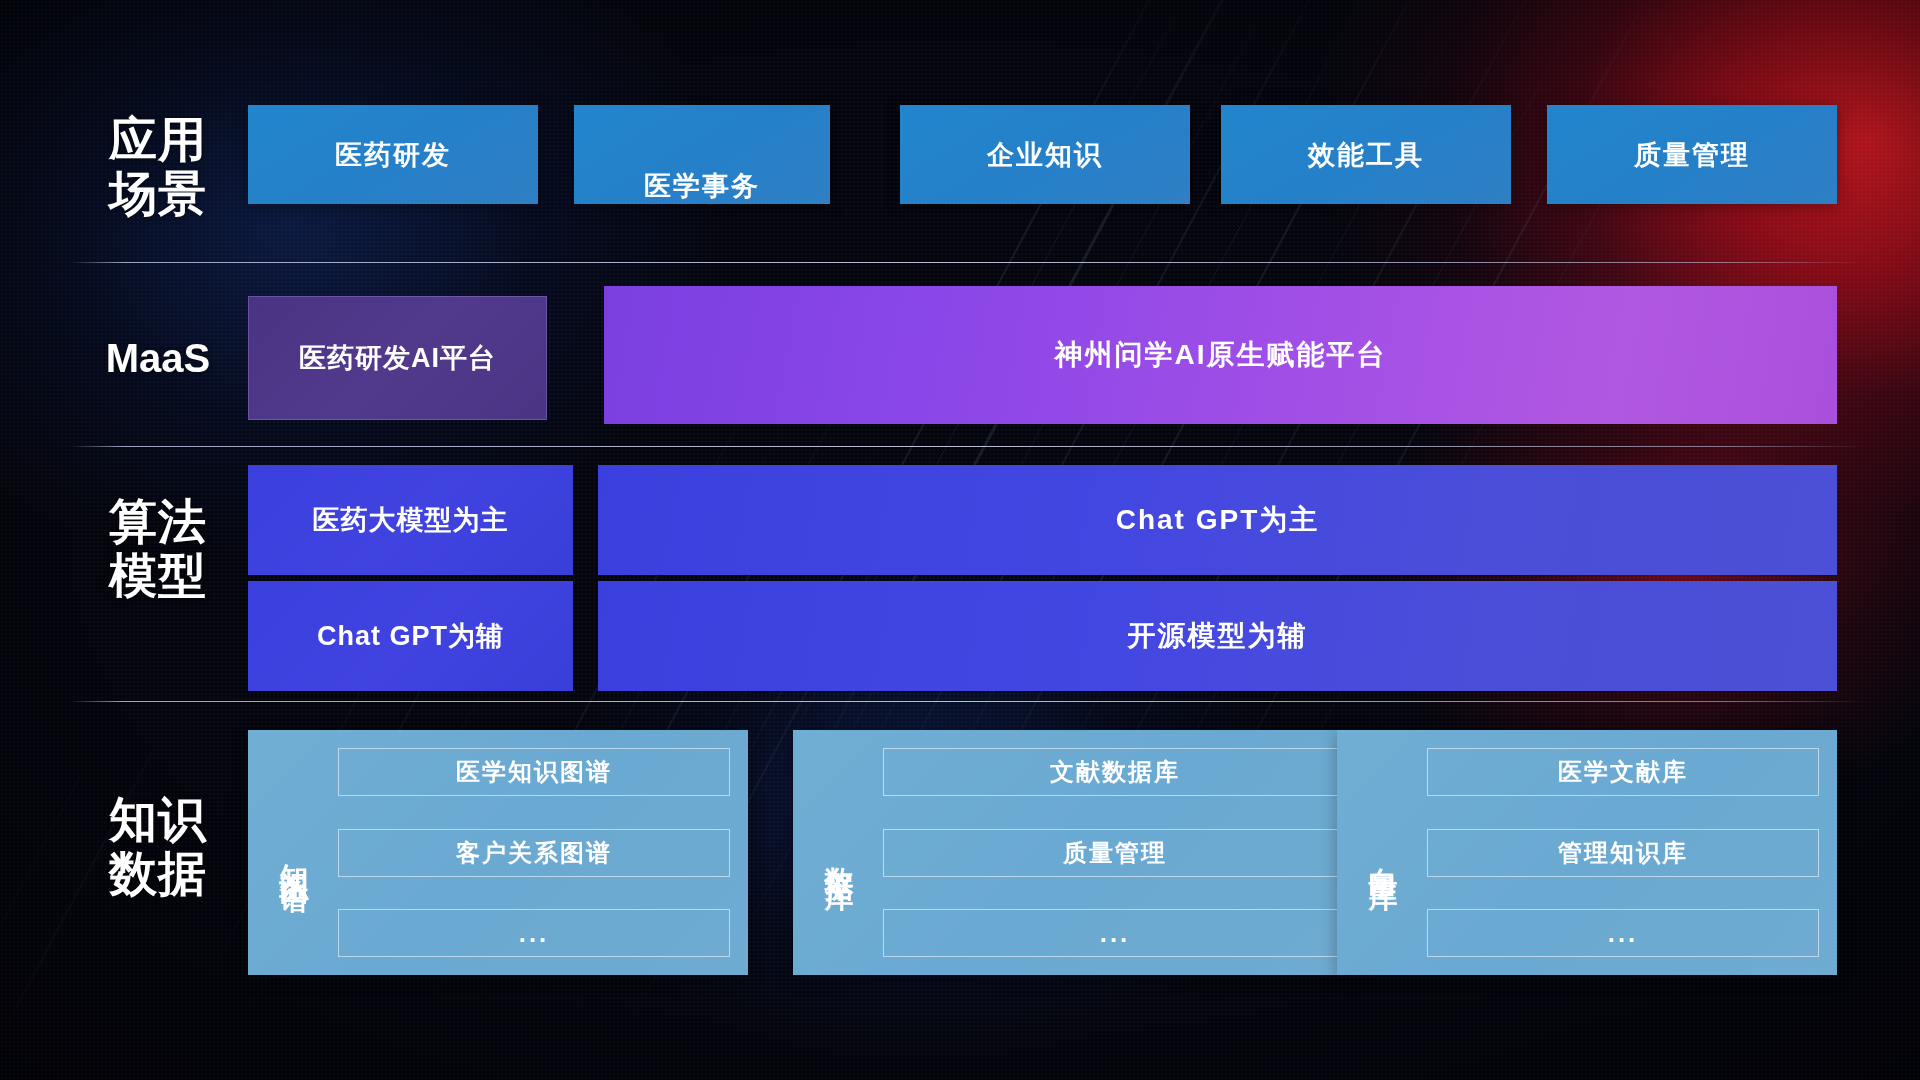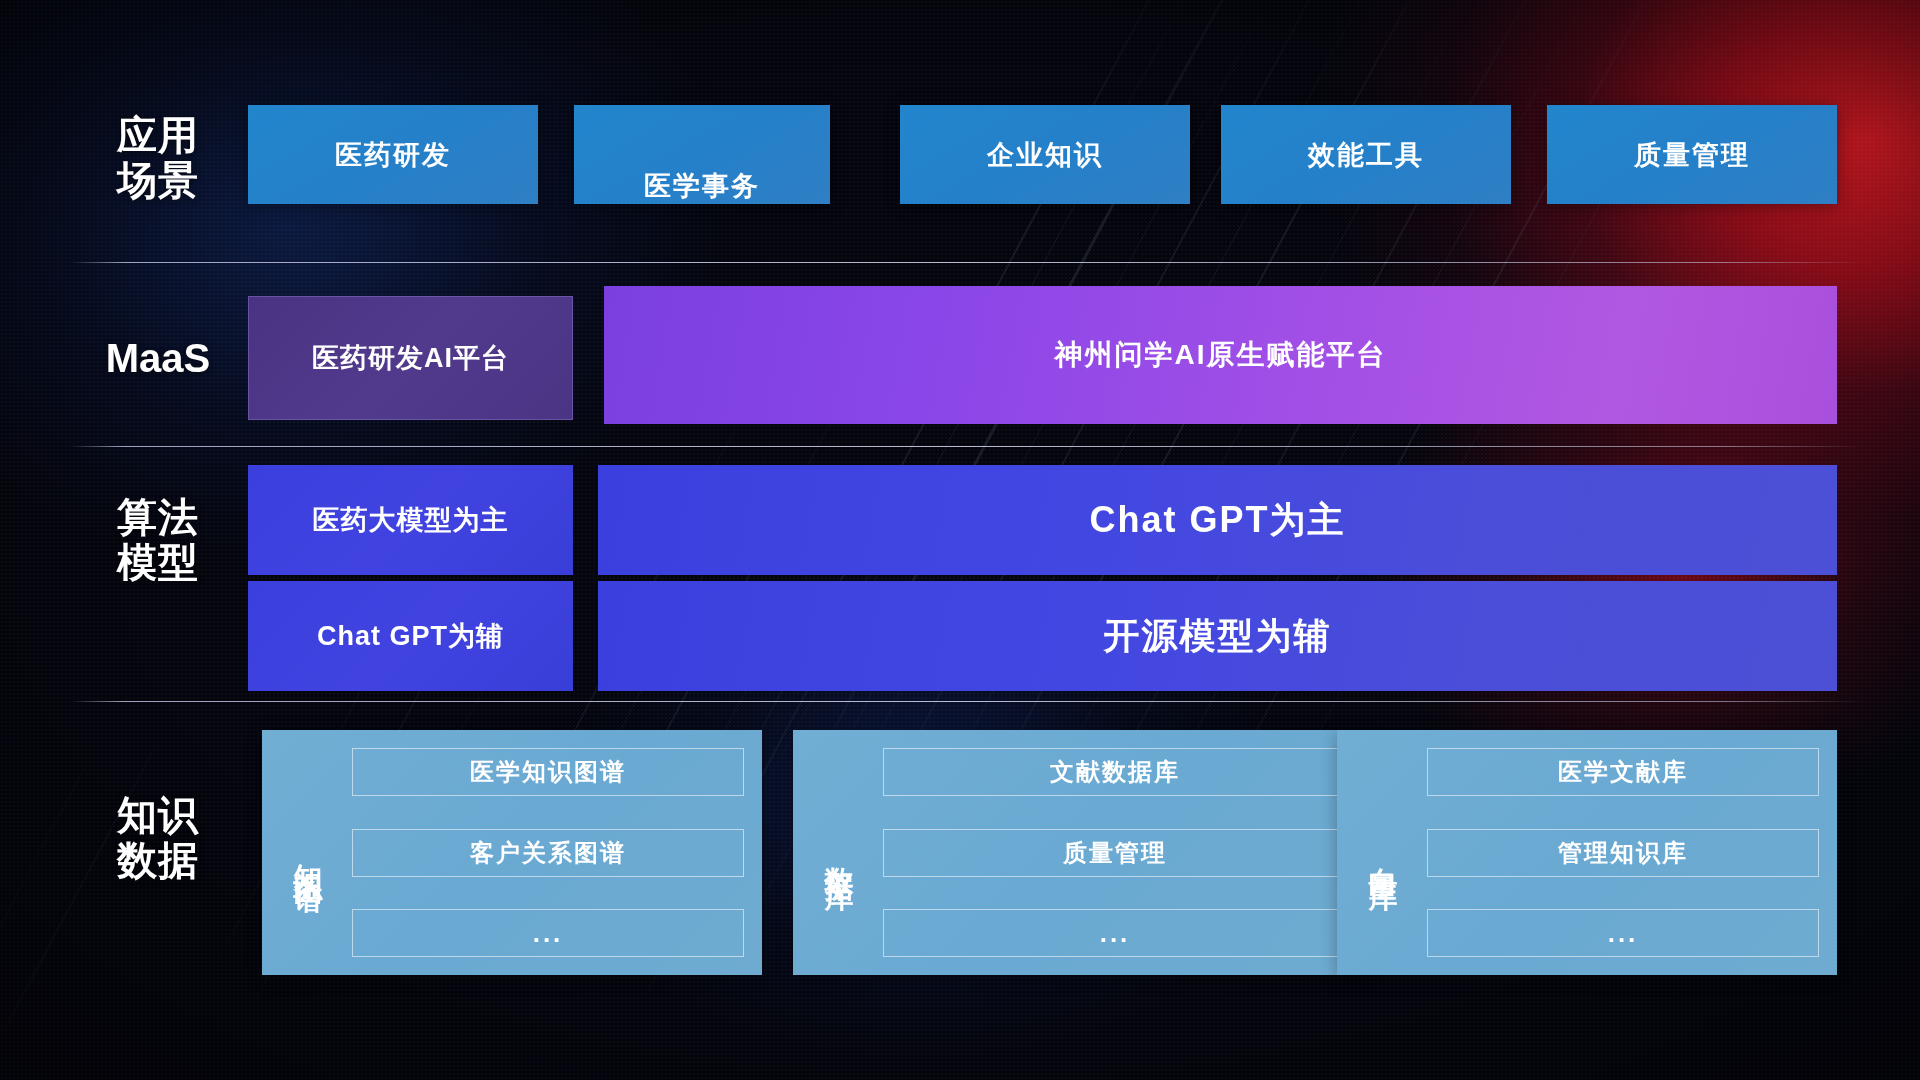--- a/index.html
+++ b/index.html
@@ -59,35 +59,35 @@
     background:linear-gradient(to right, rgba(190,195,225,0.0) 0%, rgba(198,202,232,0.78) 3%,
                rgba(214,218,244,0.85) 50%, rgba(200,206,238,0.55) 92%, rgba(190,195,225,0.0) 100%);
   }
 
   .rowlabel {
     position:absolute; left:78px; width:160px;
     color:#ffffff; font-weight:700; text-align:center;
     line-height:1.12; letter-spacing:1px;
     text-shadow:0 1px 6px rgba(0,0,0,.55);
   }
-  .rowlabel.cn { font-size:40px; }
+  .rowlabel.cn { font-size:48px; }
   .rowlabel.en { font-size:40px; letter-spacing:0px; }
 
   
   .scn {
     position:absolute; top:105px; height:99px;
     background:linear-gradient(150deg,#2286cd 0%,#2480c9 48%,#2f7fc4 100%);
     display:flex; align-items:center; justify-content:center;
     color:#fff; font-size:27px; font-weight:700; letter-spacing:2px;
     box-shadow:0 2px 14px rgba(0,0,0,.35);
   }
 
   
   .maas-left {
-    position:absolute; top:296px; left:248px; width:325px; height:124px;
+    position:absolute; top:296px; left:248px; width:299px; height:124px;
     background:linear-gradient(135deg,#4b3383 0%,#513a8c 50%,#4a3484 100%);
     display:flex; align-items:center; justify-content:center;
     color:#fff; font-size:27px; font-weight:700; letter-spacing:1px;
     outline:1px solid rgba(160,140,220,.35); outline-offset:-1px;
   }
   .maas-right {
     position:absolute; top:286px; left:604px; width:1233px; height:138px;
     background:linear-gradient(100deg,#7b3fe0 0%,#8a46e8 26%,#a24fe6 58%,#b158e2 82%,#a94fdd 100%);
     display:flex; align-items:center; justify-content:center;
     color:#fff; font-size:28px; font-weight:700; letter-spacing:2px;
@@ -97,21 +97,21 @@
   .alg-left {
     position:absolute; left:248px; width:325px; height:110px;
     background:linear-gradient(135deg,#3b3fdd 0%,#4043e0 50%,#3a3ed8 100%);
     display:flex; align-items:center; justify-content:center;
     color:#fff; font-size:27px; font-weight:700; letter-spacing:1px;
   }
   .alg-right {
     position:absolute; left:598px; width:1239px; height:110px;
     background:linear-gradient(100deg,#3b3fdd 0%,#4347e2 40%,#4a4ed8 72%,#4b50d6 100%);
     display:flex; align-items:center; justify-content:center;
-    color:#fff; font-size:36px; font-weight:700; letter-spacing:2px;
+    color:#fff; font-size:28px; font-weight:700; letter-spacing:2px;
   }
 
   
   .kcard {
     position:absolute; top:730px; height:245px;
     background:linear-gradient(135deg,#71aed4 0%,#6aa9d2 50%,#6fabd1 100%);
     display:flex; align-items:stretch; padding:14px 14px 14px 10px;
     box-shadow:0 3px 16px rgba(0,0,0,.30);
   }
   .kcard .vlabel {
@@ -223,21 +223,21 @@
       <span>开源模型为辅</span>
     </div>
 
   <div class="divider" style="top:701px; left:70px; right:56px;"></div>
 
   <div class="rowlabel cn" style="top:793px;">
     <div>知识</div>
     <div>数据</div>
   </div>
 
-  <div class="kcard" style="left:262px; width:500px;">
+  <div class="kcard" style="left:248px; width:500px;">
     <div class="vlabel">知识图谱</div>
     <div class="kitems">
       <div class="kitem">医学知识图谱</div>
       <div class="kitem">客户关系图谱</div>
       <div class="kitem ellipsis">...</div>
     </div>
   </div>
 
   <div class="kcard" style="left:793px; width:572px;">
     <div class="vlabel">数据库</div>

